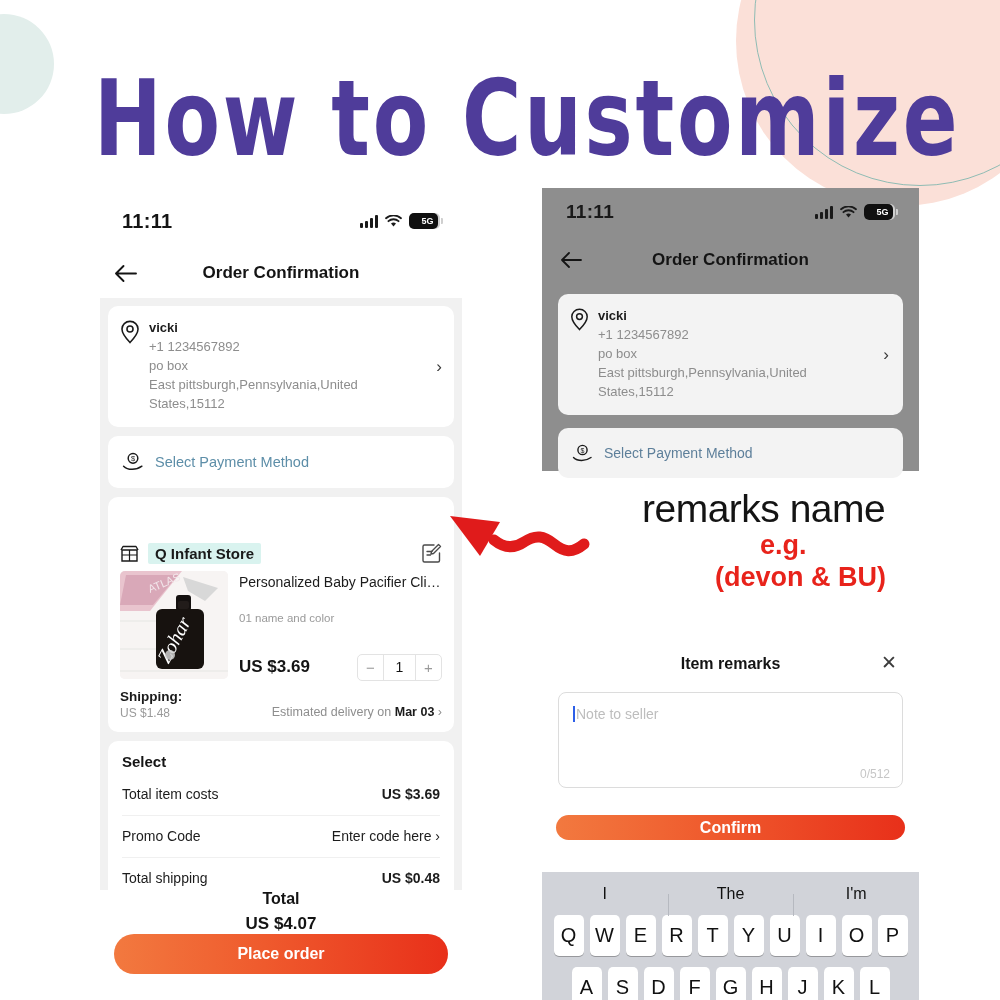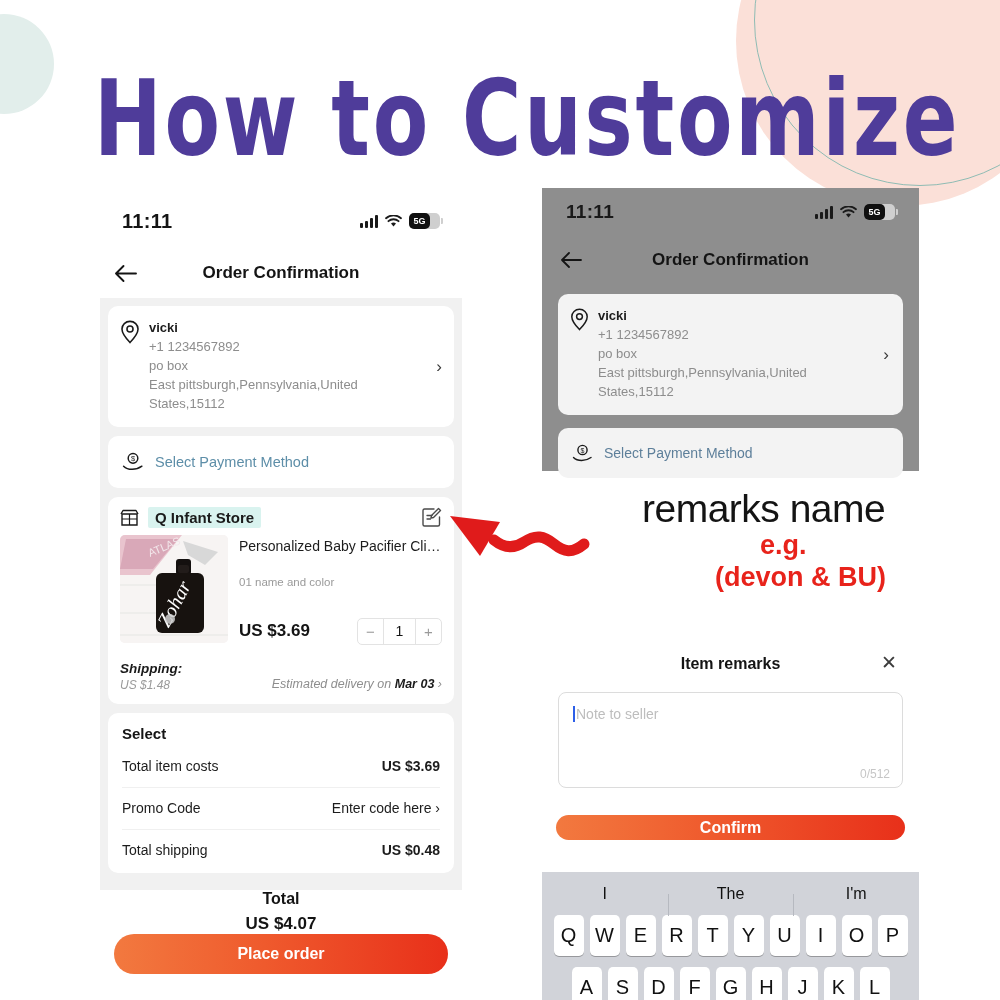--- a/index.html
+++ b/index.html
@@ -53,21 +53,21 @@
   .bars i:nth-child(1){height:5px;}
   .bars i:nth-child(2){height:7px;}
   .bars i:nth-child(3){height:10px;}
   .bars i:nth-child(4){height:13px;}
   .batt{
     position:relative;width:31px;height:16px;border-radius:5px;
     background:#cfcfcf;display:flex;align-items:center;
   }
   .batt .fill{
     position:absolute;left:0;top:0;height:100%;width:21px;border-radius:5px;
-    background:#101010;display:flex;align-items:center;justify-content:center;
+    background:#101010;display:flex;align-items:center;justify-content:center;padding-left:8px;
   }
   .batt .fill span{font-size:9px;color:#fff;font-weight:700;line-height:1;}
   .batt::after{
     content:"";position:absolute;right:-3px;top:5px;width:2px;height:6px;
     background:#cfcfcf;border-radius:0 1px 1px 0;
   }
   .r-navbar{
     position:absolute;left:0;top:50px;width:100%;height:44px;
     display:flex;align-items:center;
   }
@@ -166,21 +166,21 @@
   .l-title{position:absolute;left:0;right:0;text-align:center;font-size:17px;font-weight:700;color:#141414;}
   .l-scroll{
     position:absolute;left:0;top:102px;width:100%;bottom:110px;
     background:#f1f1f1;padding:8px;box-sizing:border-box;
   }
   .card{background:#fff;border-radius:10px;margin-bottom:9px;}
   .card.addr{padding:14px 12px;}
   .card.pay{height:52px;display:flex;align-items:center;padding:0 14px;gap:11px;}
   .pay-lbl{font-size:14.5px;color:#5d8ea8;}
   .card.store{padding:10px 12px 12px;position:relative;}
-  .store-head{display:flex;align-items:center;gap:9px;margin-bottom:7px;}
+  .store-head{display:flex;align-items:center;gap:9px;margin-bottom:7px;margin-top:36px;}
   .store-name{
     font-size:15px;font-weight:700;color:#1a1a1a;background:#d9f3ef;
     padding:2px 7px;border-radius:2px;
   }
   .edit-ic{margin-left:auto;}
   .prod{display:flex;gap:11px;}
   .thumb{
     width:108px;height:108px;border-radius:5px;flex:none;overflow:hidden;
     position:relative;background:#f6f2f1;
   }
@@ -188,21 +188,21 @@
   .prod-title{
     font-size:14px;color:#1c1c1c;line-height:1.3;
     overflow:hidden;white-space:nowrap;text-overflow:ellipsis;
   }
   .prod-sku{font-size:11.5px;color:#9a9a9a;margin-top:20px;}
   .price-row{display:flex;align-items:center;justify-content:space-between;margin-top:30px;}
   .price{font-size:17px;font-weight:700;color:#141414;}
   .stepper{display:flex;align-items:center;border:1px solid #e3e3e3;border-radius:5px;overflow:hidden;}
   .stepper div{width:25px;height:25px;display:flex;align-items:center;justify-content:center;font-size:15px;color:#9a9a9a;}
   .stepper .qty{width:31px;color:#141414;font-size:14px;border-left:1px solid #e3e3e3;border-right:1px solid #e3e3e3;}
-  .ship-row{display:flex;justify-content:space-between;align-items:flex-end;margin-top:16px;font-style:italic;}
+  .ship-row{display:flex;justify-content:space-between;align-items:flex-end;margin-top:8px;}
   .ship-l .t{font-size:13.5px;font-weight:700;color:#1a1a1a;}
   .ship-l .s{font-size:12px;color:#9a9a9a;margin-top:2px;}
   .ship-r{font-size:12.5px;color:#8e8e8e;padding-bottom:1px;}
   .ship-r b{color:#1a1a1a;}
   .card.sum{padding:12px 14px 2px;}
   .sum-title{font-size:15px;font-weight:700;color:#141414;margin-bottom:4px;}
   .sum-row{
     display:flex;justify-content:space-between;align-items:center;
     height:41px;border-bottom:1px solid #f0f0f0;font-size:14px;color:#1c1c1c;
   }

